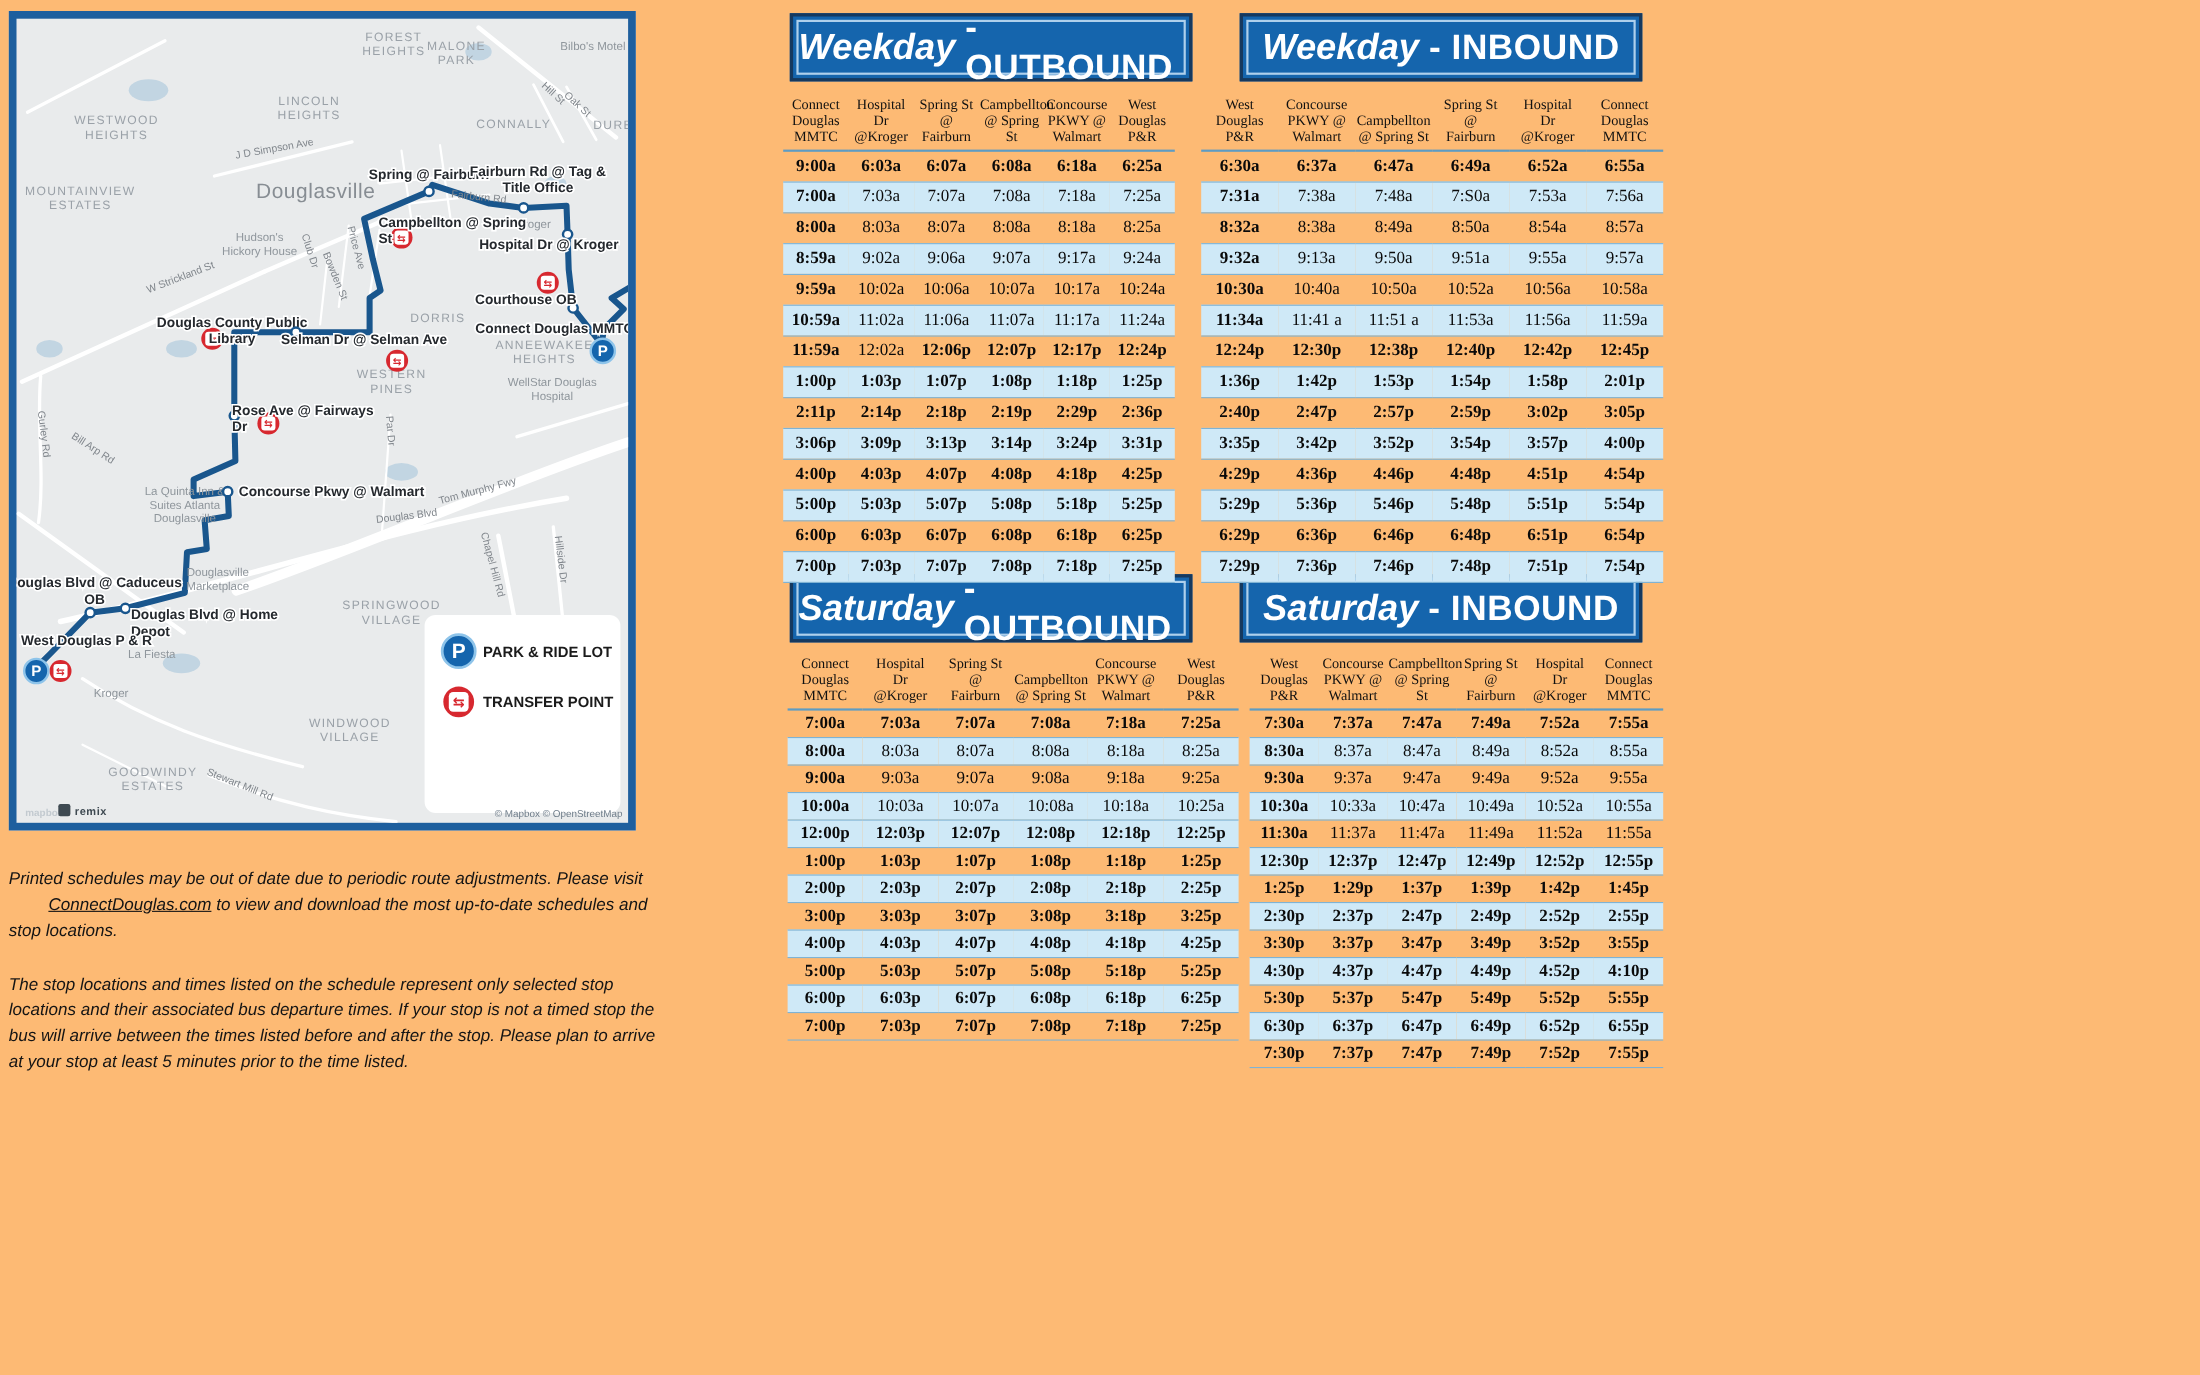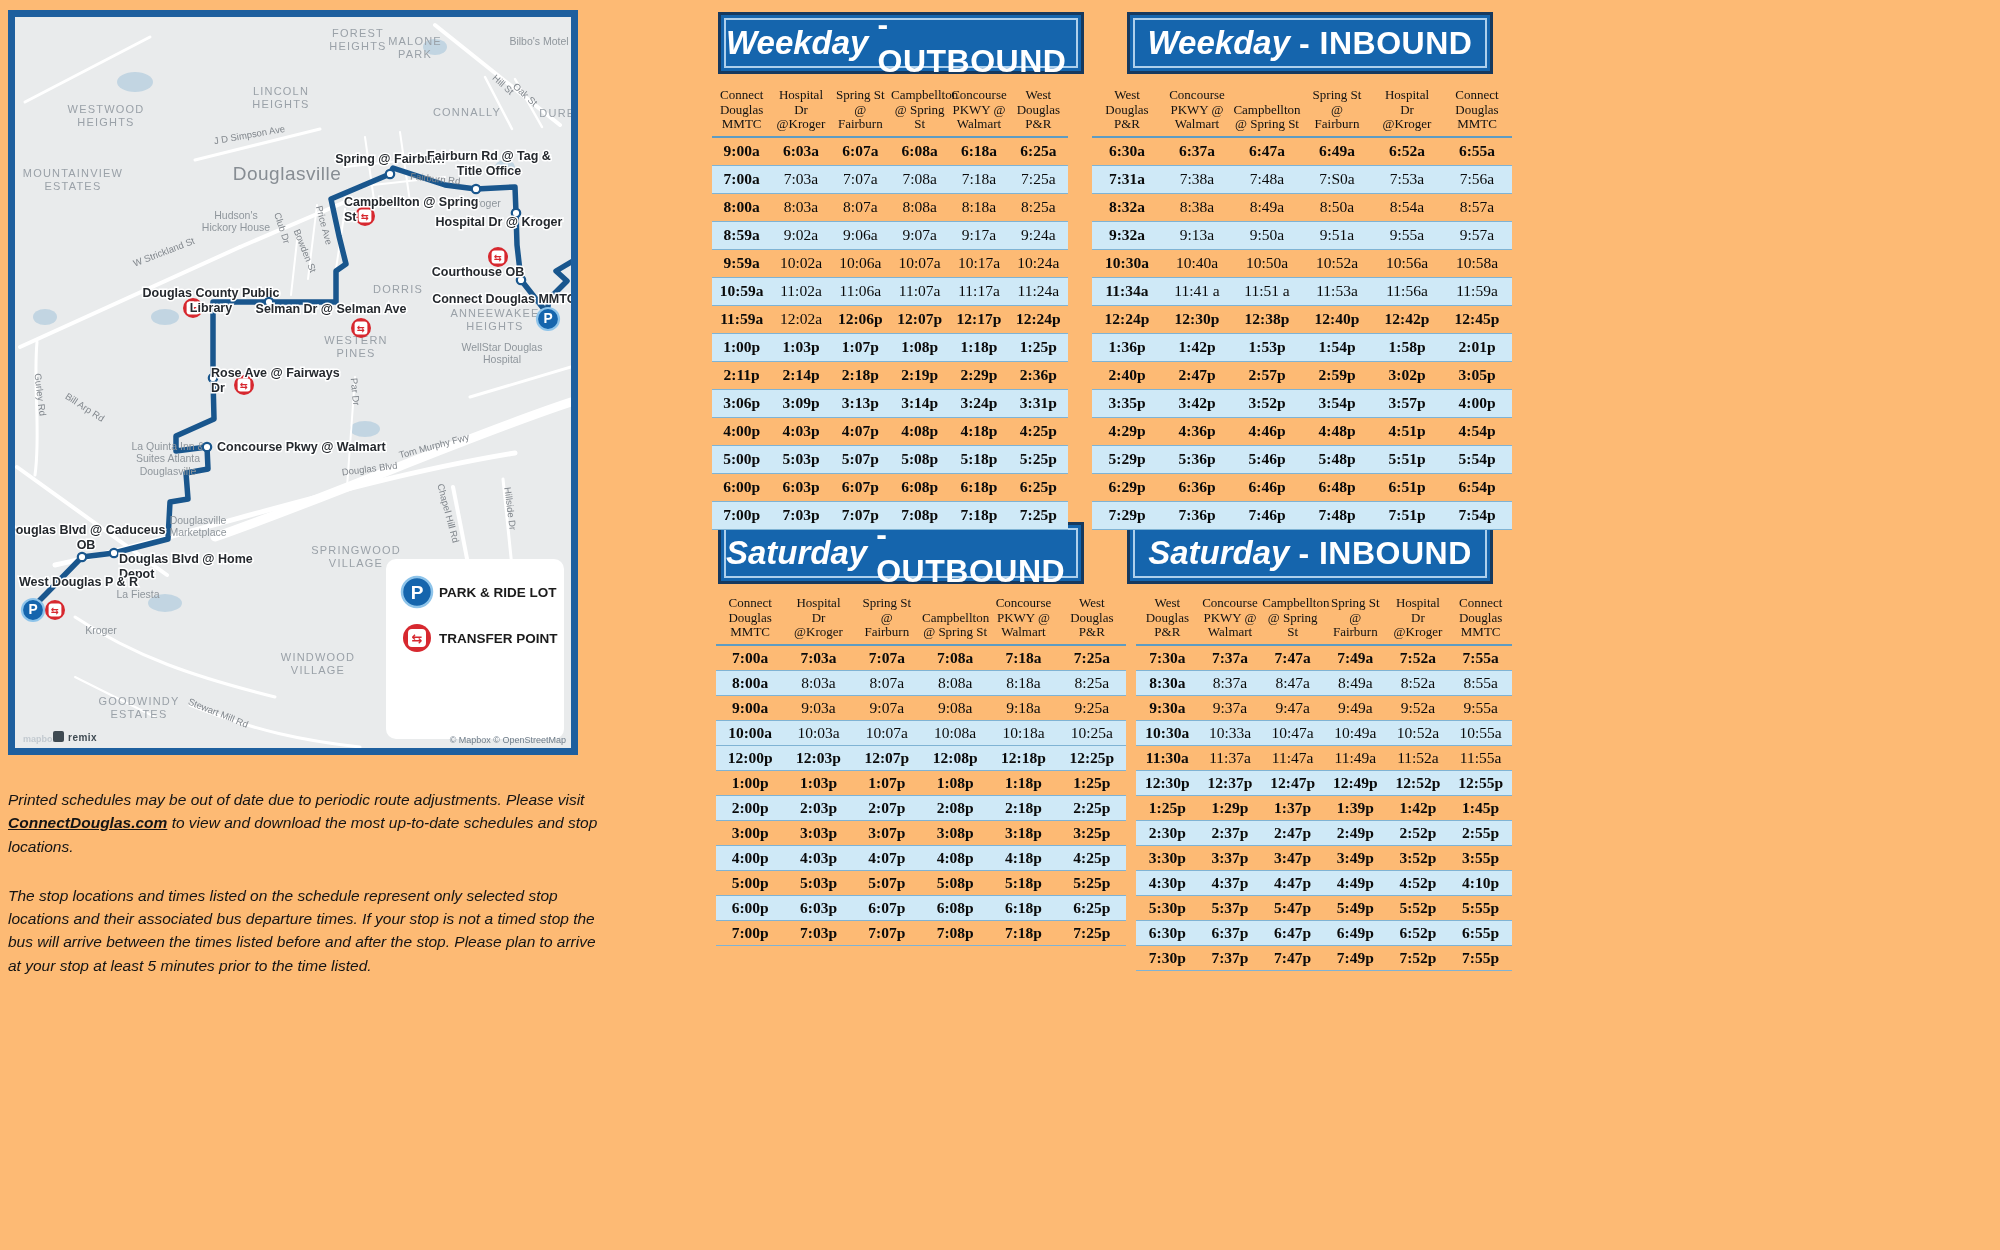--- a/index.html
+++ b/index.html
@@ -21,21 +21,21 @@
   .stopdot{fill:#ffffff;stroke:#19568d;stroke-width:2.2;}
   .legend-label{font:700 13.5px "Liberation Sans",sans-serif;fill:#1b1b1b;}
   .attrib{font:400 9px "Liberation Sans",sans-serif;fill:#6f7d8a;}
   .remix-ghost{font:700 9px "Liberation Sans",sans-serif;fill:#c3cad0;}
   .remix{font:700 10px "Liberation Sans",sans-serif;fill:#3f4a52;letter-spacing:.5px;}
 
   
   #notes{position:absolute;left:8px;top:788px;width:600px;
          font:italic 400 15.5px/1.5 "Liberation Sans",sans-serif;color:#141414;}
   #notes p{margin:0 0 26px 0;}
-  .fn-link{font-weight:700;text-decoration:underline;}
+  .fn-link{font-weight:400;text-decoration:underline;margin-left:36px;}
 
   
   .banner{position:absolute;height:62px;background:#1565ad;border:3px solid #16395e;box-sizing:border-box;}
   .banner-inner{position:absolute;inset:3px;border:2px solid #aed0ec;
                 display:flex;align-items:center;justify-content:center;gap:9px;}
   .b-ital{font:italic 700 33px "Liberation Sans",sans-serif;color:#ffffff;}
   .b-rest{font:700 32px "Liberation Sans",sans-serif;color:#ffffff;letter-spacing:.5px;}
 
   
   .sched{position:absolute;}

